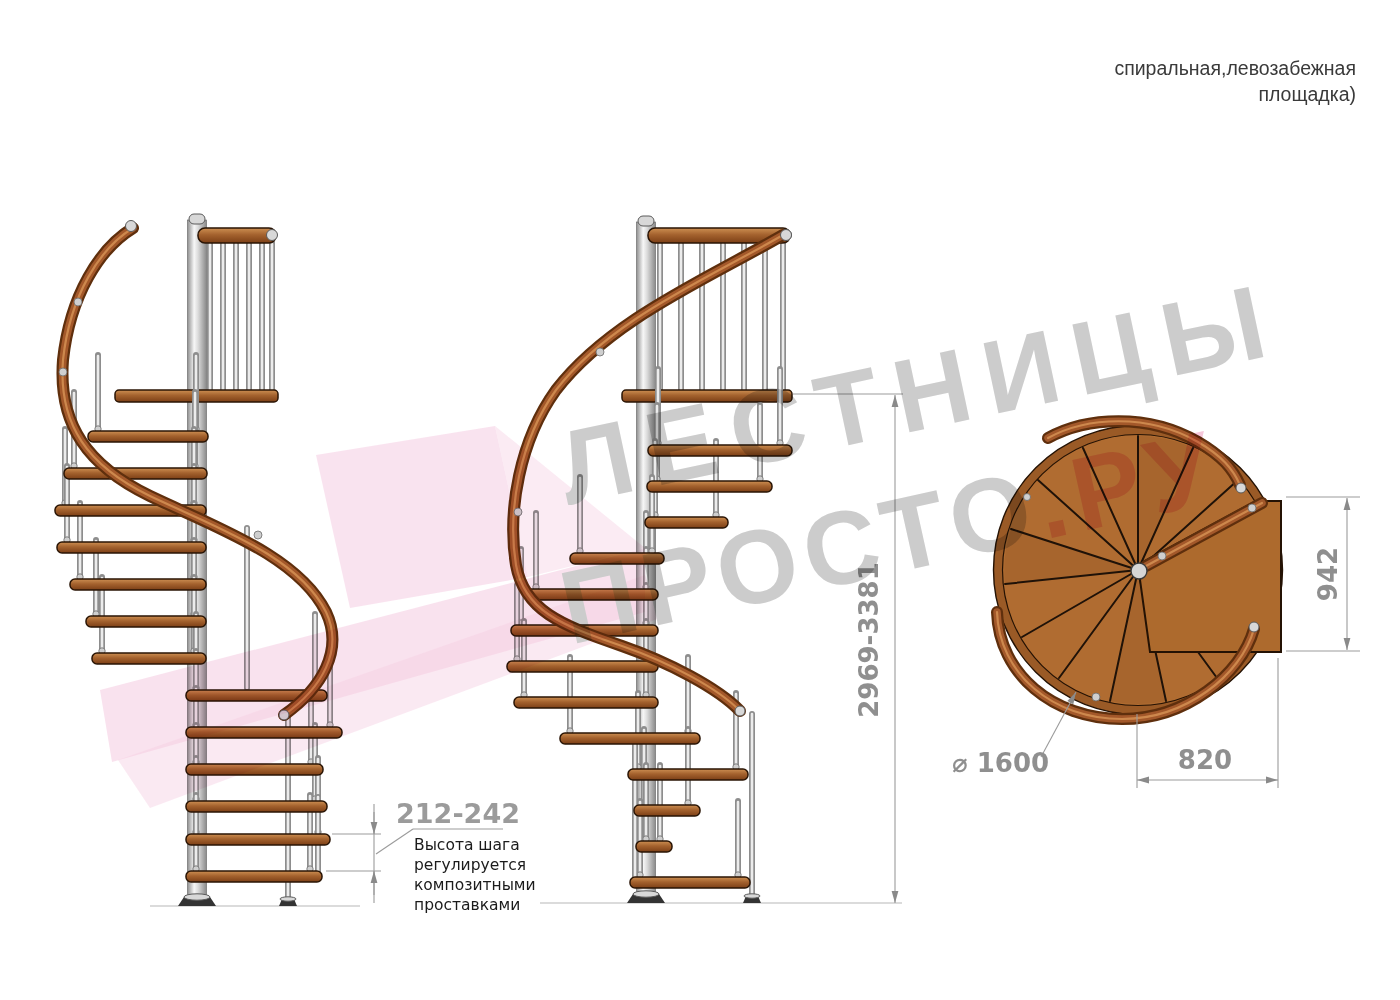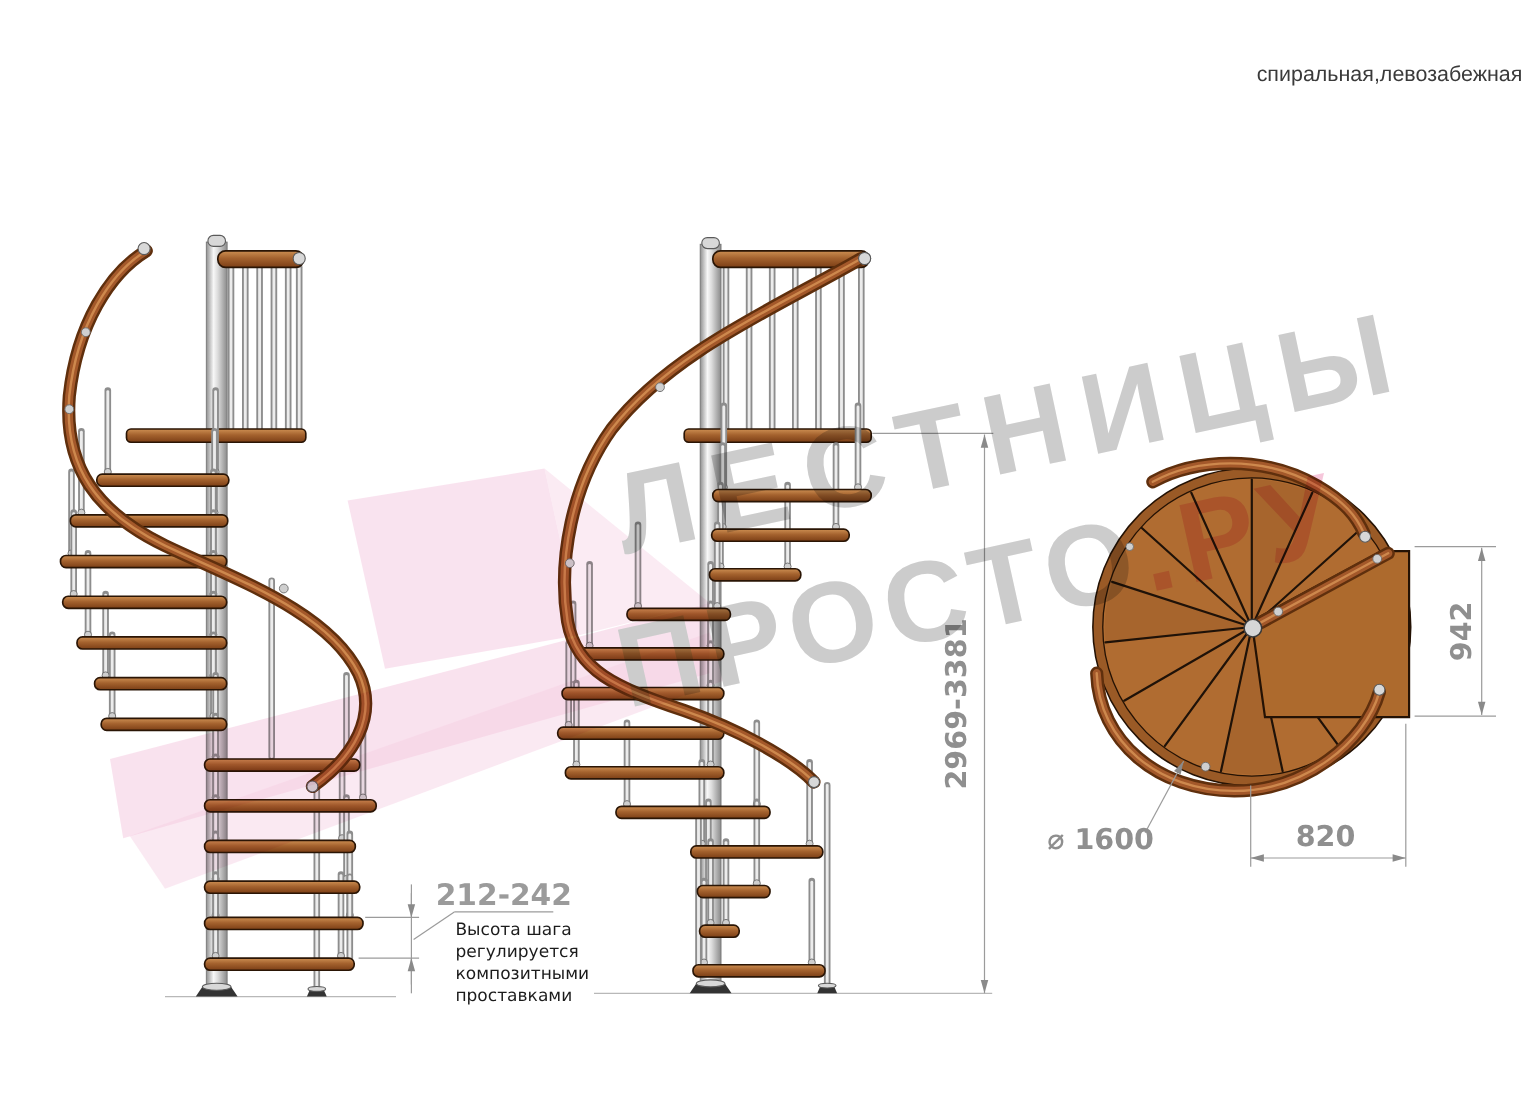--- a/index.html
+++ b/index.html
@@ -26,21 +26,21 @@
   .railMid{stroke:#a3582a;stroke-width:7.5;fill:none;stroke-linecap:round;}
   .railHl{stroke:#d59154;stroke-width:2.2;fill:none;stroke-linecap:round;opacity:.85;}
   .flange{fill:#333333;}
   .woodline{stroke:#1f1208;stroke-width:2;fill:none;stroke-linecap:round;}
   .wm{position:absolute;inset:0;mix-blend-mode:multiply;opacity:.5;pointer-events:none;}
   .wm-text{position:absolute;font-weight:bold;white-space:nowrap;transform-origin:0 0;
            color:var(--wmGray);}
   .wm1{left:548px;top:412px;font-size:104px;letter-spacing:16px;transform:rotate(-12deg);}
   .wm2{left:550px;top:552px;font-size:104px;letter-spacing:8px;transform:rotate(-12.5deg);}
   .wm2 .pink{color:var(--wmPink);}
-  .title-block{position:absolute;top:55px;right:16px;text-align:right;color:var(--titleInk);
+  .title-block{position:absolute;top:55px;right:44px;text-align:right;color:var(--titleInk);
                font-size:19.5px;line-height:26px;}
 </style>
 </head>
 <body>
 
 <div class="canvas">
 
   <svg id="drawing" width="1400" height="1000" viewBox="0 0 1400 1000">
     <defs>
       <linearGradient id="gradPole" x1="0" y1="0" x2="1" y2="0">
@@ -421,14 +421,15 @@
         <polygon points="495,426 645,548 528,577" fill="#f0b4d4" opacity="0.55"></polygon>
       </g>
     </svg>
     <div class="wm-text wm1">ЛЕСТНИЦЫ</div>
     <div class="wm-text wm2"><span>ПРОСТО</span><span class="pink">.РУ</span></div>
   </div>
 
   
   <div class="title-block">
     <div>спиральная,левозабежная</div>
+    <div>площадка)</div>
   </div>
 </div>
 
 </body></html>

